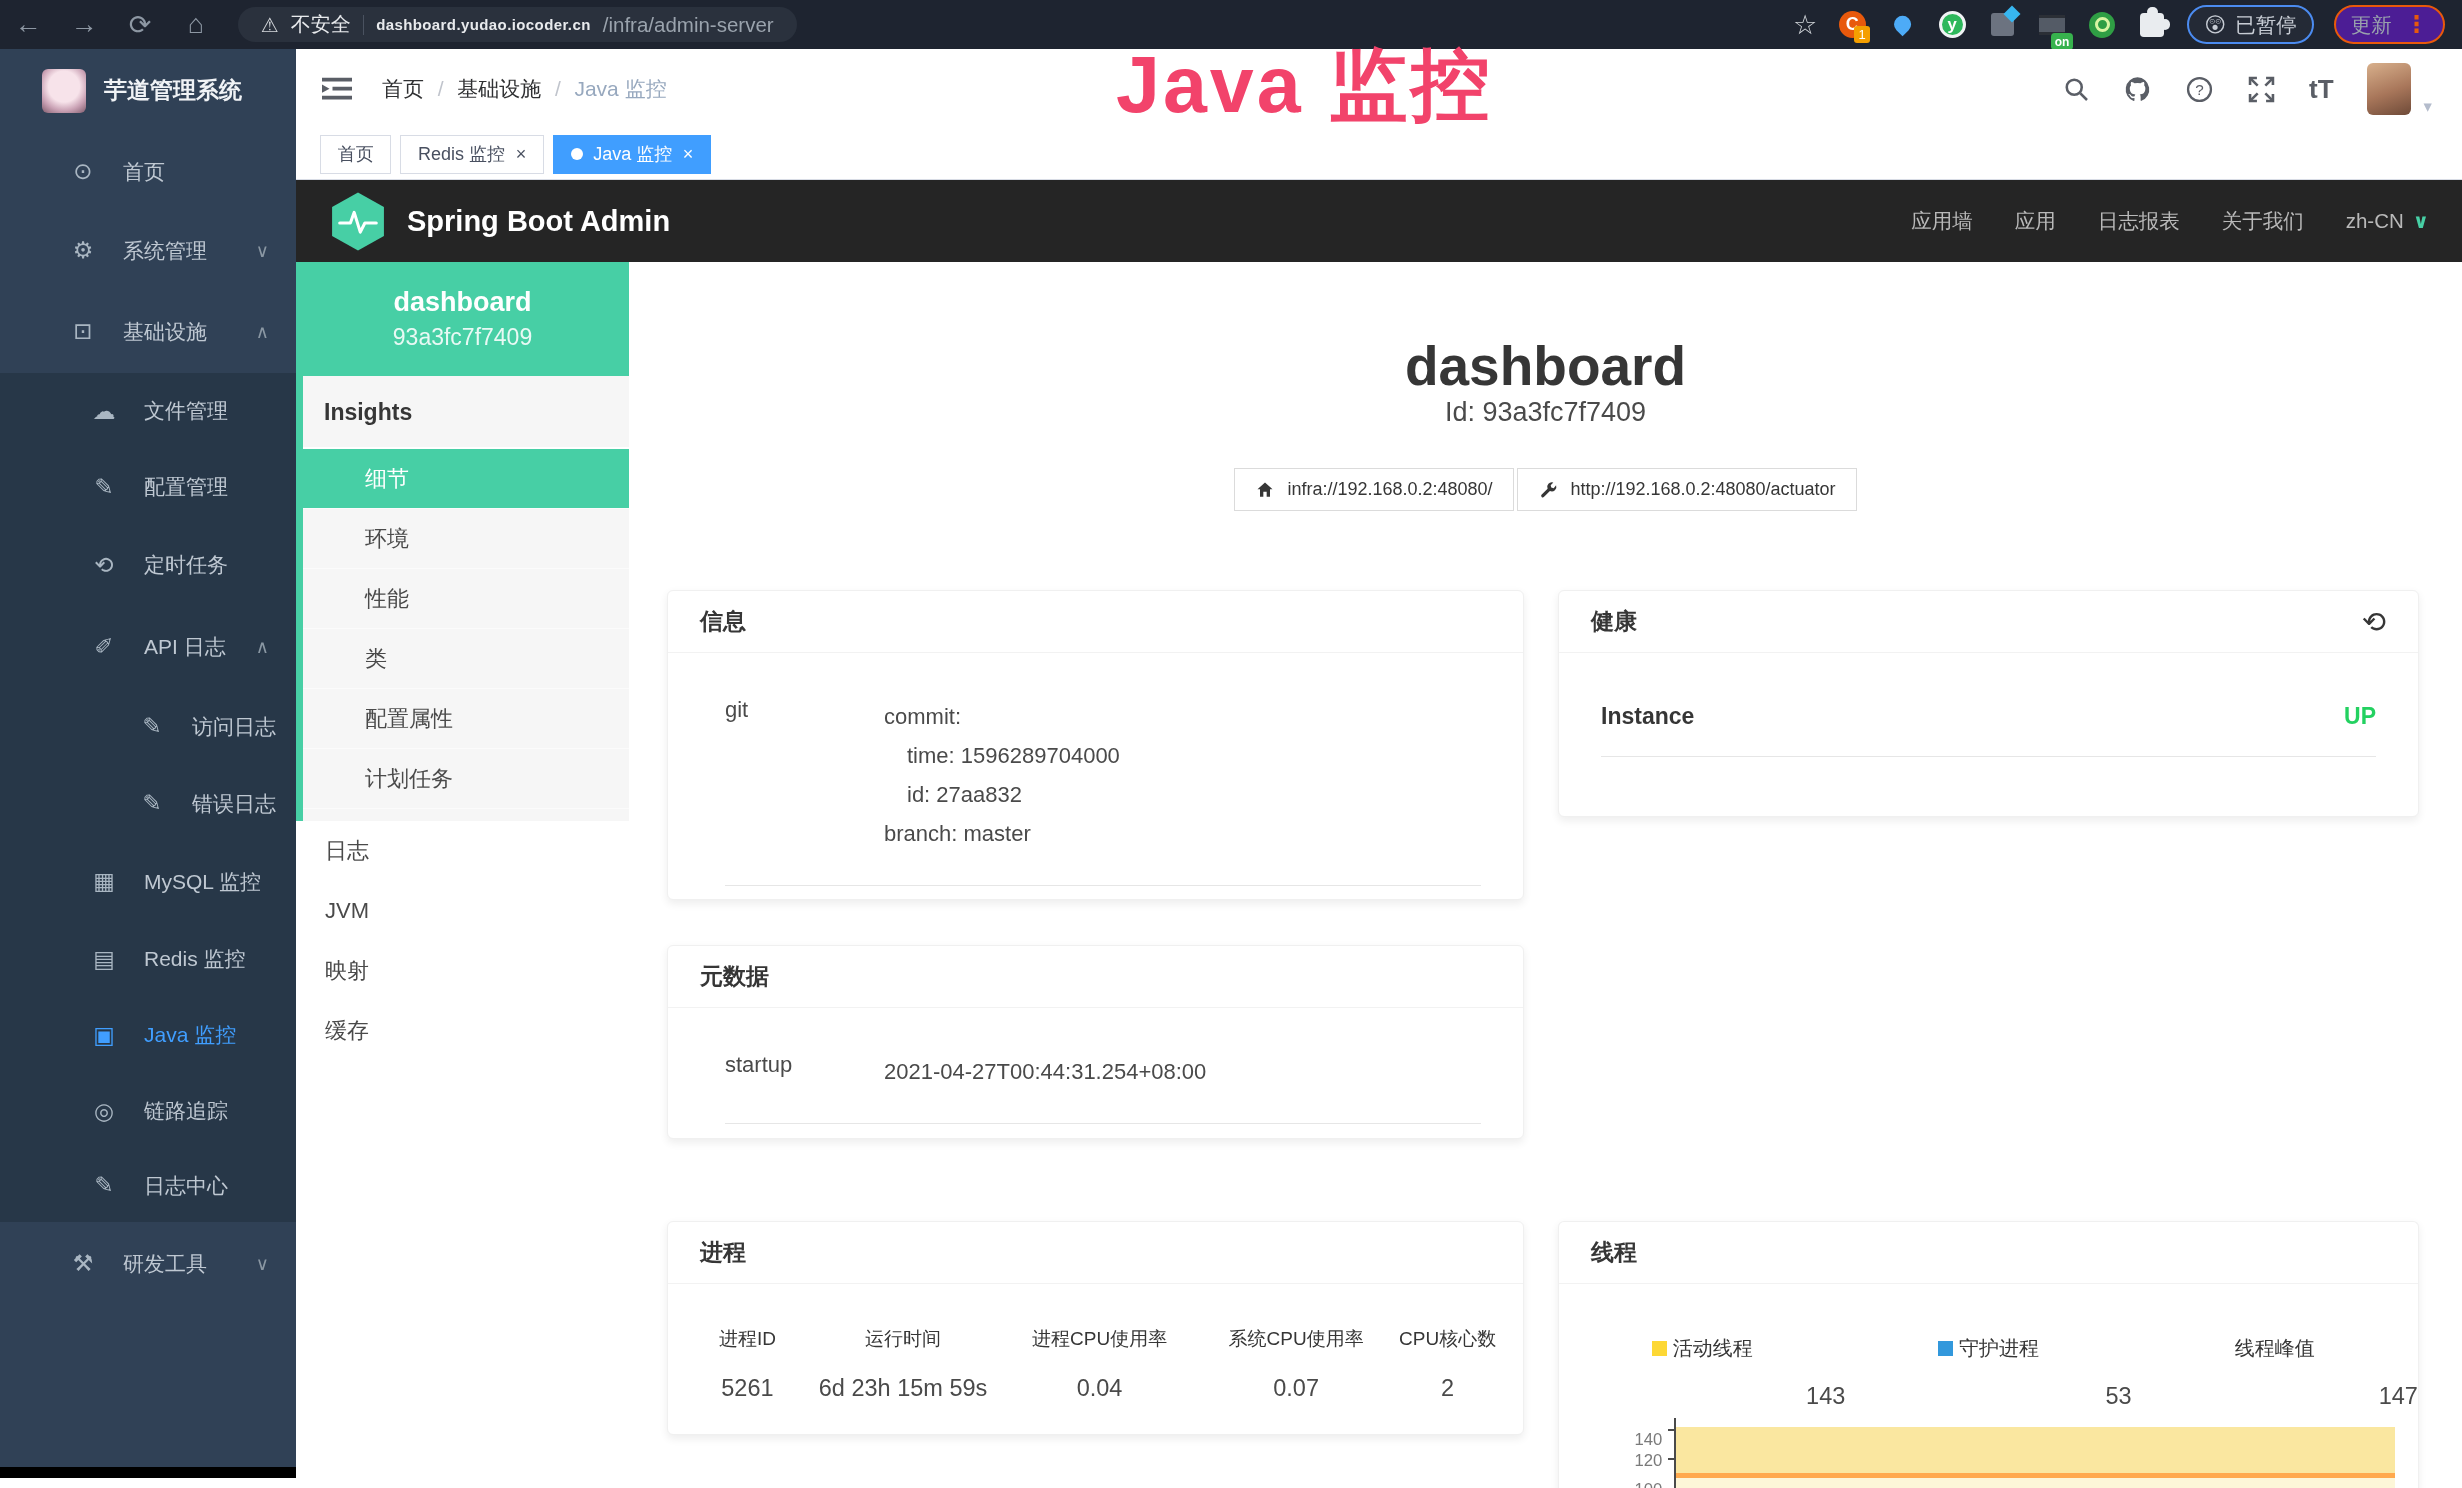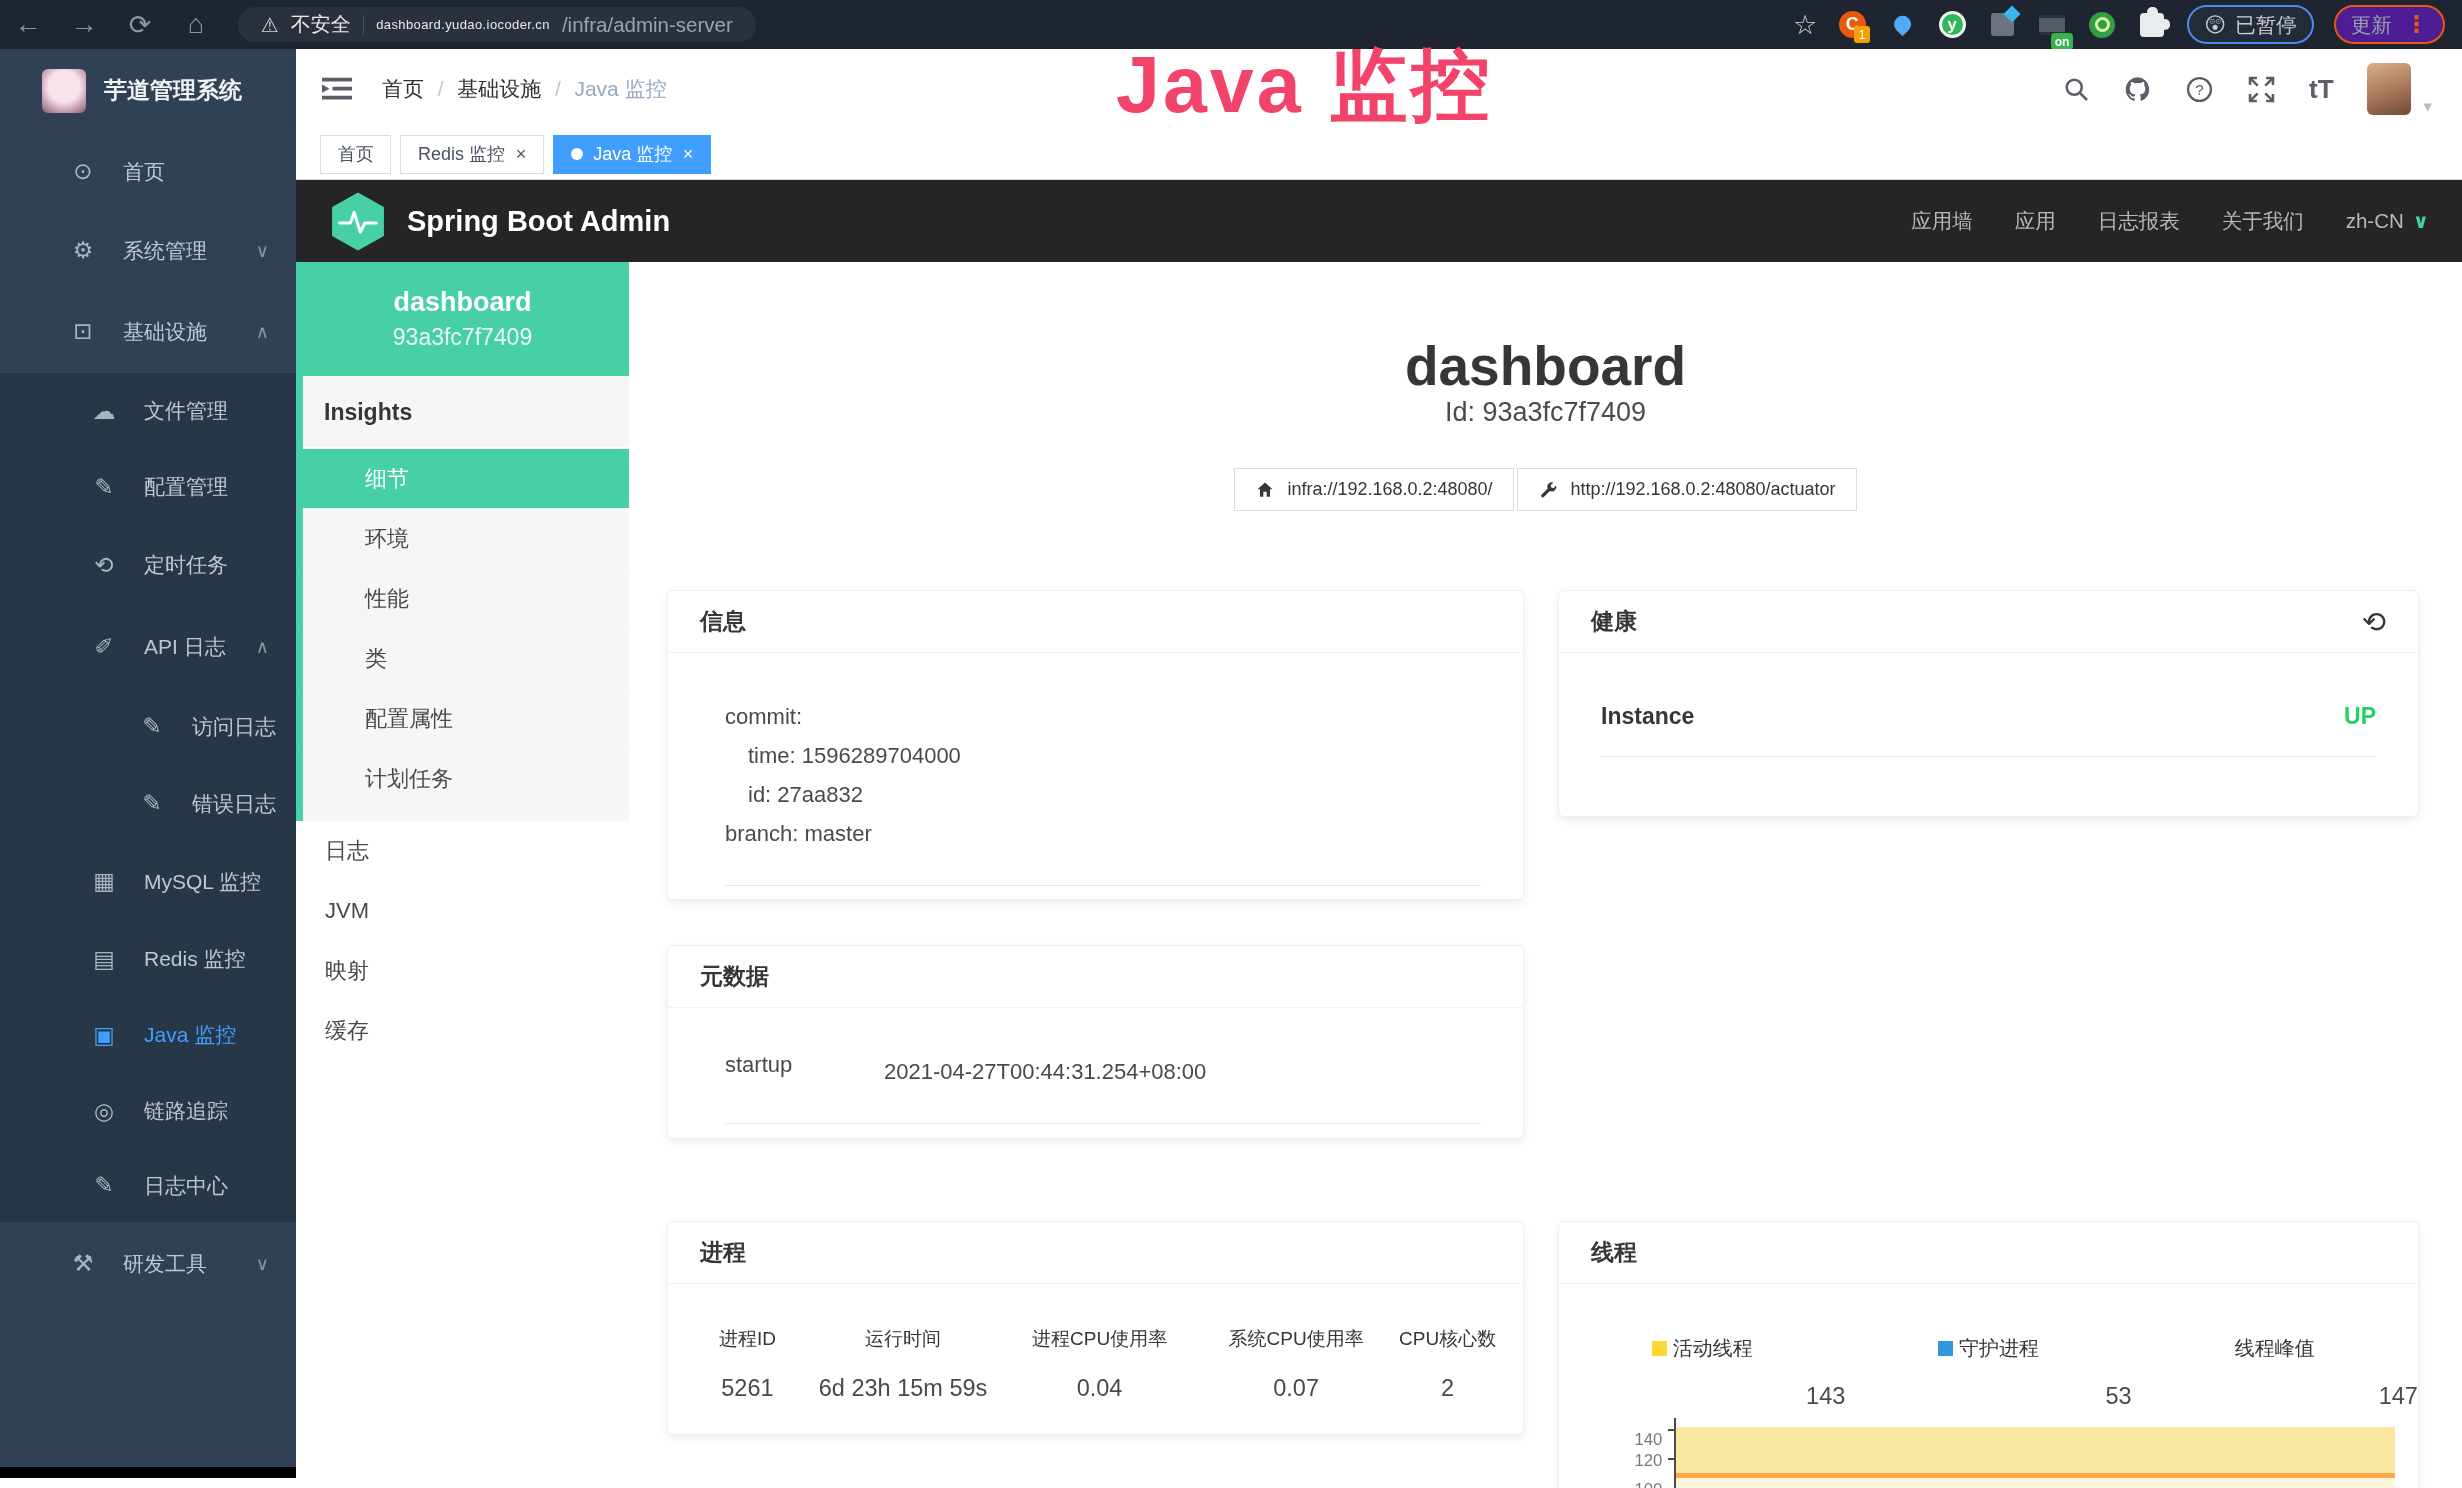--- a/index.html
+++ b/index.html
@@ -8,21 +8,21 @@
 
   
   .browser-bar { position:absolute; left:0; top:0; width:100%; height:49px; background:#1e2430;
     display:flex; align-items:center; color:#9aa3ad; }
   .bnav { font-size:27px; color:#8d97a3; width:56px; text-align:center; cursor:pointer; }
   .address { margin-left:13.7px; height:35px; background:#2a313d; border-radius:17.4px;
     display:flex; align-items:center; padding:0 23px; gap:12px; }
   .addr-warn { font-size:20px; color:#d7dade; }
   .addr-sec { font-size:20px; color:#e8eaed; }
   .addr-div { width:1.5px; height:20px; background:#4a5260; }
-  .addr-host { font-size:13px; color:#e8eaed; font-weight:normal; letter-spacing:0.4px;}
+  .addr-host { font-size:15px; color:#e8eaed; font-weight:bold; letter-spacing:0.4px;}
   .addr-path { font-size:20.5px; color:#9aa3ad; }
   .browser-right { margin-left:auto; display:flex; align-items:center; gap:20px; padding-right:16.7px; }
   .star { font-size:27px; color:#d3d7db; }
   .ext { width:30px; height:30px; position:relative; display:flex; align-items:center; justify-content:center; }
   .ext-c { width:27px; height:27px; border-radius:50%; background:#e8590c; color:#fff; font-weight:bold; font-size:18px;
     display:flex; align-items:center; justify-content:center;}
   .ext-badge { position:absolute; right:-3px; bottom:-3px; background:#f59f00; color:#fff; font-size:13px;
     padding:0.8px 4.6px; border-radius:3px; }
   .ext-pin { width:16.7px; height:16.7px; background:#4dabf7; border-radius:50% 50% 50% 0; transform:rotate(-45deg); }
   .ext-y { width:27px; height:27px; border-radius:50%; background:#2eb85c; border:3px solid #f1f3f5; color:#fff;
@@ -421,20 +421,21 @@
             <path d="M21.7 6.3a5.5 5.5 0 0 1-7.4 6.9L7 20.5a2 2 0 0 1-2.8-2.8l7.3-7.3a5.5 5.5 0 0 1 6.9-7.4l-3.2 3.2.7 2.9 2.9.7z" fill="#363636"></path>
           </svg>
         <span>http://192.168.0.2:48080/actuator</span>
       </span>
     </div>
 
     <div class="card card-info">
       <div class="card-header">信息</div>
       <div class="kv-body">
         <div class="kv-row">
+          <div class="kv-key">git</div>
           <div class="kv-val">
             <div>commit:</div>
             <div class="indent">time: 1596289704000</div>
             <div class="indent">id: 27aa832</div>
             <div>branch: master</div>
           </div>
         </div>
       </div>
     </div>
 

